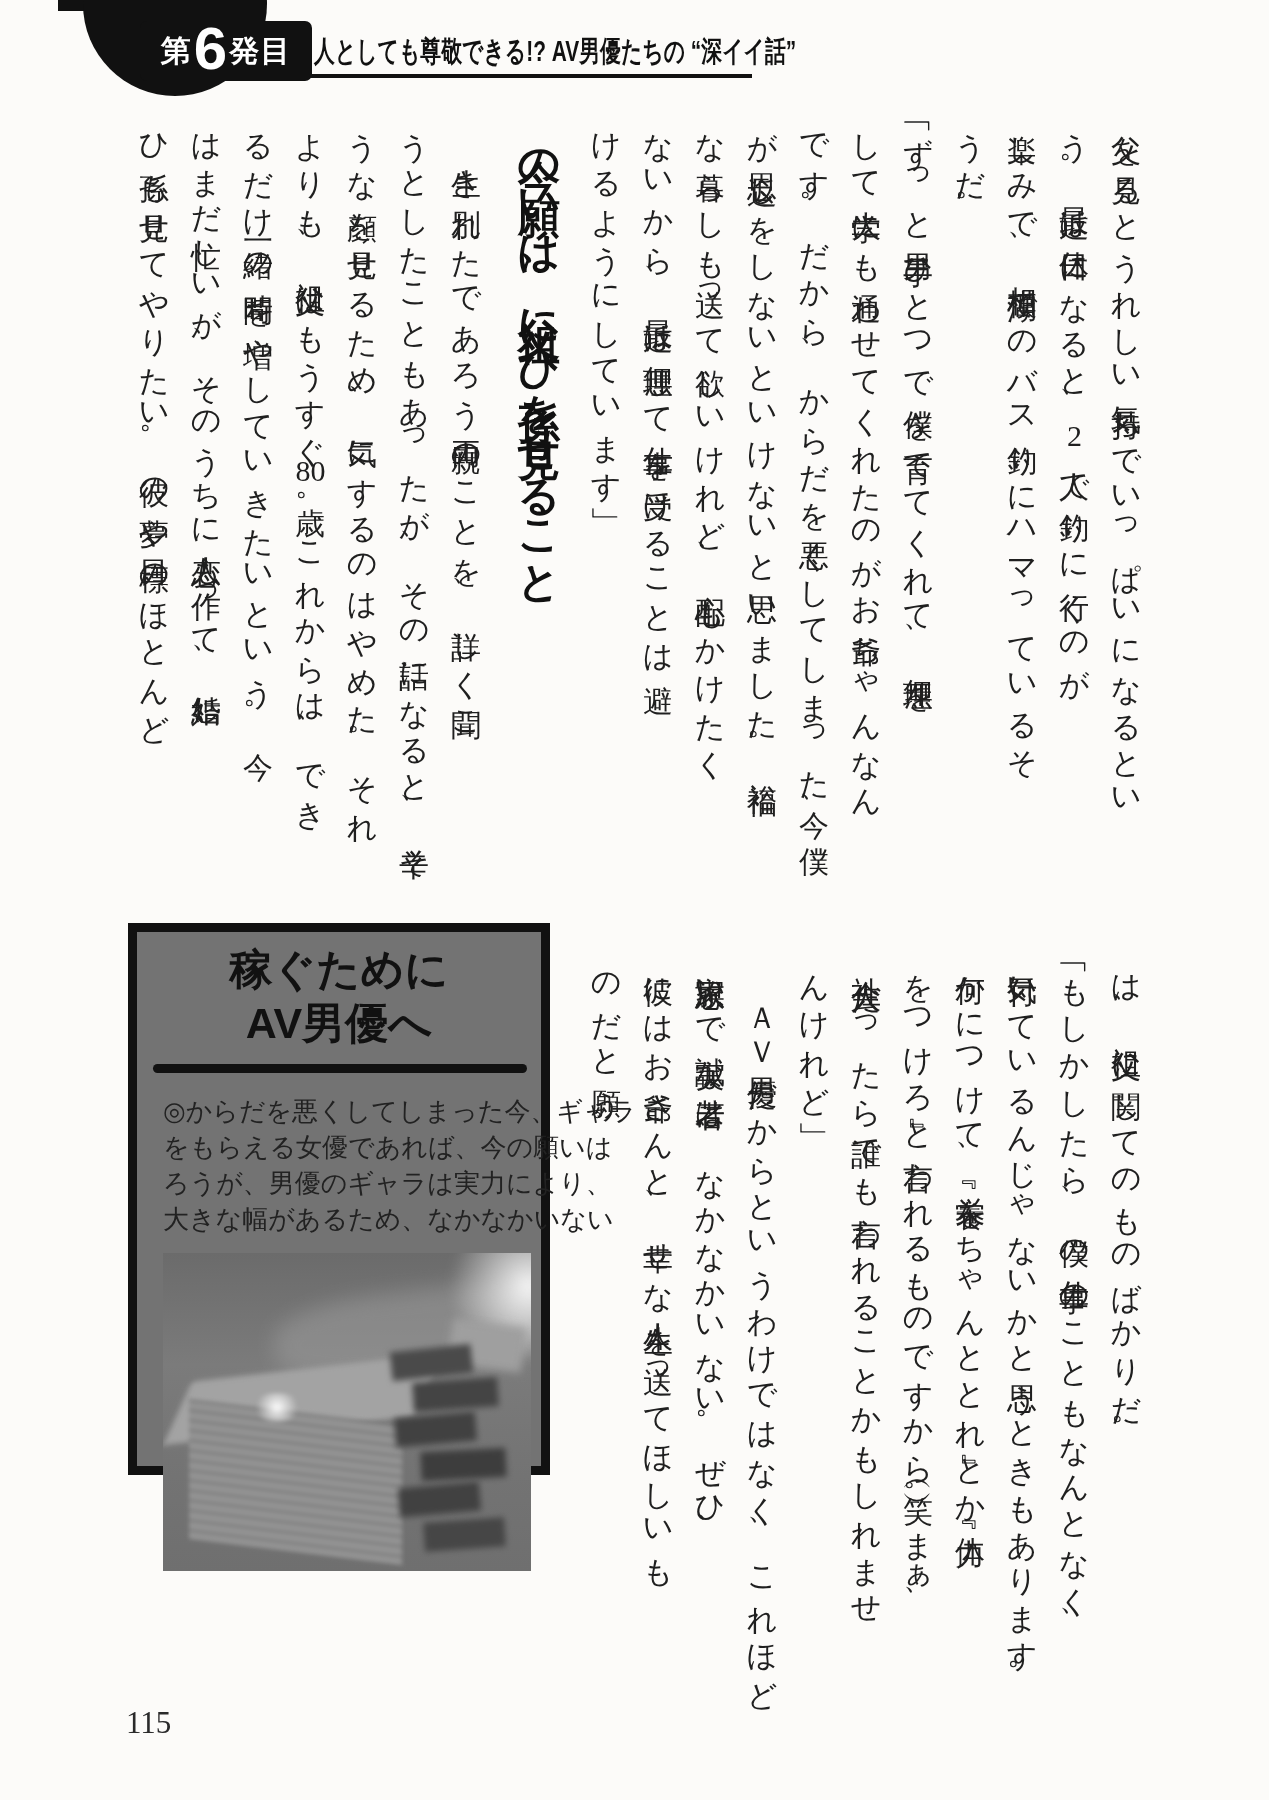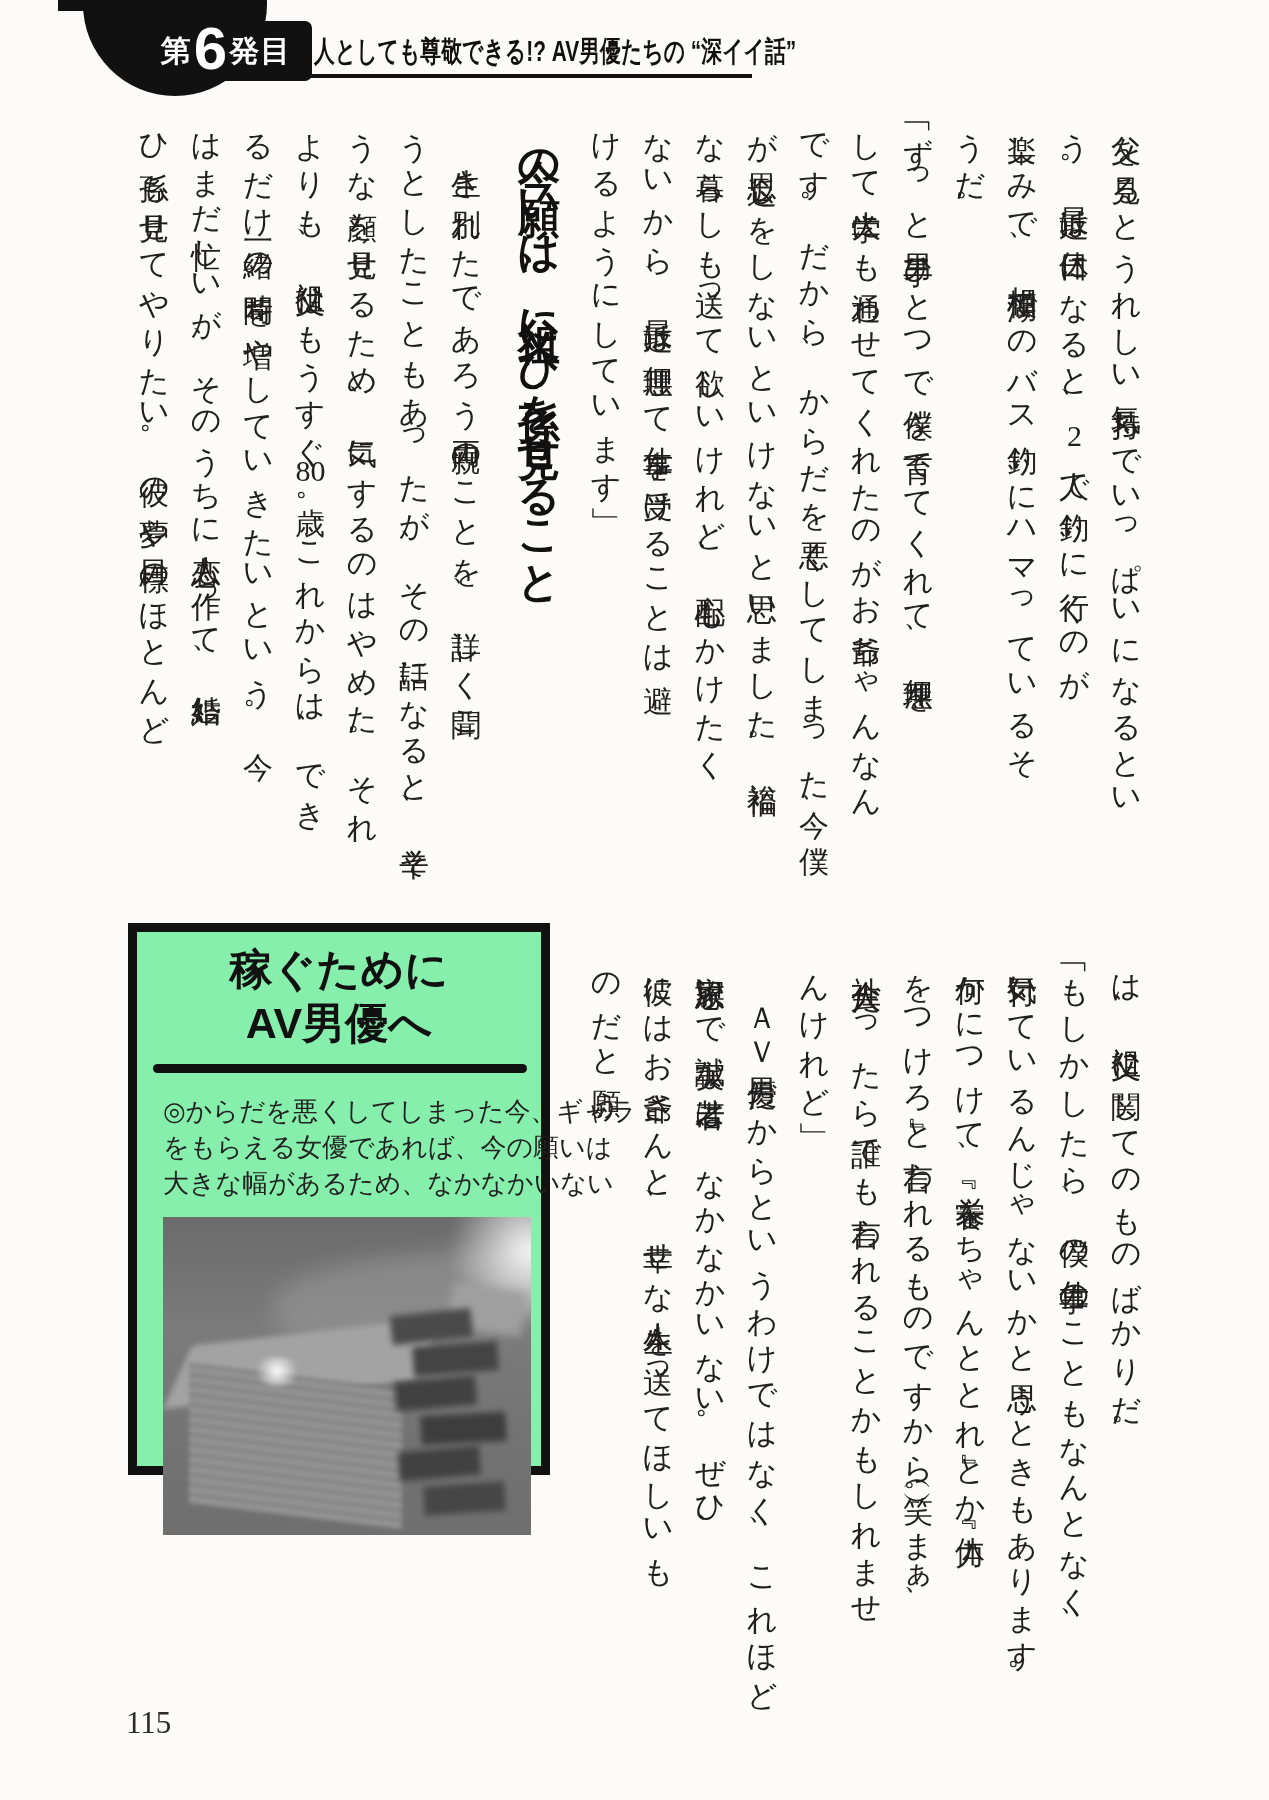--- a/index.html
+++ b/index.html
@@ -30,21 +30,21 @@
   .cols{display:contents;}
   .vcol{white-space:nowrap;}
   .tcy{text-combine-upright:all;}
 
   .vheading{writing-mode:vertical-rl;margin:14px 16px 0 22px;padding:0;
             font-family:"Liberation Sans","DejaVu Sans",sans-serif;font-weight:bold;
             font-size:42px;letter-spacing:-4px;line-height:50px;color:#111;white-space:nowrap;}
 
   
   .sidebar{position:absolute;left:128px;top:923px;width:422px;height:552px;
-           background:#86efac;border:9px solid #111;box-sizing:border-box;}
+           background:#737373;border:9px solid #111;box-sizing:border-box;}
   .sb-title{margin-top:10px;text-align:center;
             font-family:"Liberation Sans","DejaVu Sans",sans-serif;font-weight:bold;
             font-size:43px;line-height:54px;color:#111;}
   .sb-rule{height:9px;background:#111;border-radius:5px;margin:14px 14px 0 16px;}
   .sb-body{margin:20px 14px 0 26px;
            font-family:"Liberation Sans","DejaVu Sans",sans-serif;
            font-size:26px;line-height:36px;color:#222;}
   .sb-line{white-space:nowrap;}
 
   
@@ -102,20 +102,21 @@
 
   <aside class="sidebar">
     <div class="sb-title">
       <div>稼ぐために</div>
       <div>AV男優へ</div>
     </div>
     <div class="sb-rule"></div>
     <div class="sb-body">
         <div class="sb-line">◎からだを悪くしてしまった今、ギャラ</div>
         <div class="sb-line">をもらえる女優であれば、今の願いは</div>
+        <div class="sb-line">ろうが、男優のギャラは実力により、</div>
         <div class="sb-line">大きな幅があるため、なかなかいない</div>
       </div>
     <div class="photo">
       <div class="ph-band"></div>
       <div class="ph-glow"></div>
       <div class="ph-cash"></div>
       <div class="ph-top"></div>
       <div class="ph-front"></div>
       <div class="ph-spark"></div>
       <div class="ph-b1"></div>

